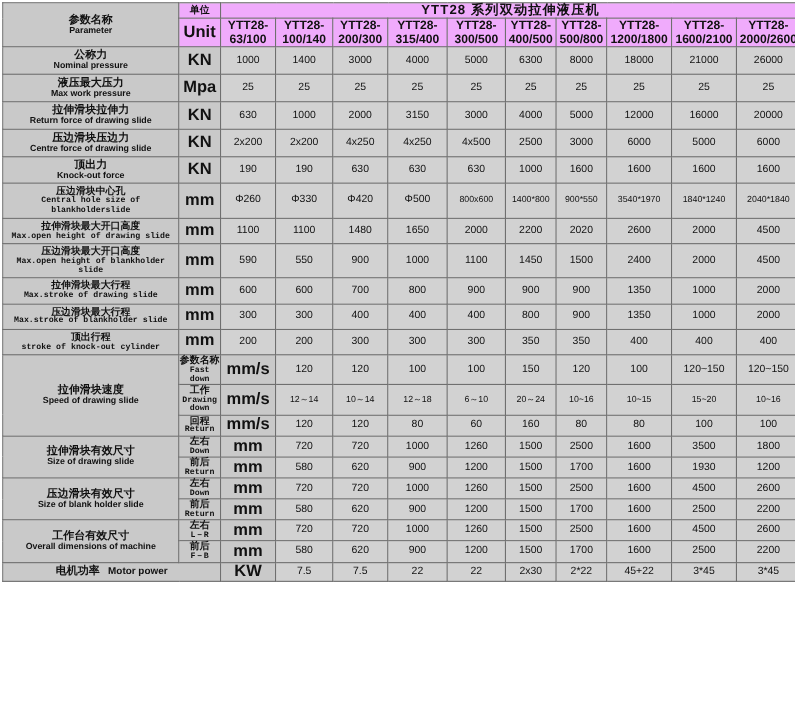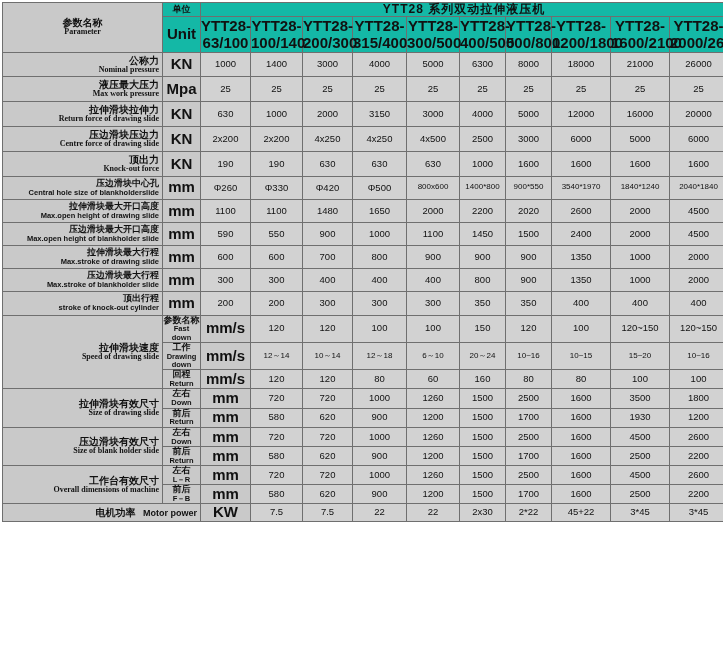--- a/index.html
+++ b/index.html
@@ -1,31 +1,31 @@
 <!DOCTYPE html>
 <html><head>
 <meta charset="utf-8">
 <style>
   html,body{margin:0;padding:0;background:#ffffff;}
   body{font-family:"Liberation Sans","DejaVu Sans",sans-serif;}
   #sheet{width:723px;height:650px;position:relative;overflow:hidden;}
   table{border-collapse:collapse;table-layout:fixed;width:719px;margin:2px;}
   td,th{border:1px solid #6f6f6f;padding:0;text-align:center;vertical-align:middle;
         font-size:9px;line-height:1.1;color:#111;background:#cfcfcf;}
-  .hdr{background:#14b8a6;font-weight:bold;}
+  .hdr{background:#f0abfc;font-weight:bold;}
   .title{font-size:12px;font-weight:bold;letter-spacing:1px;}
   .param{background:#c9c9c9;font-weight:bold;}
-  .pname{padding:2px 3px;text-align:right;}
+  .pname{padding:2px 3px;}
   .cn{font-size:10px;font-weight:bold;display:block;}
-  .en{font-size:8px;display:block;font-family:Liberation Serif, serif;}
+  .en{font-size:8px;display:block;}
   .cn-sm{font-size:9px;font-weight:bold;display:block;}
-  .en-sm{font-size:7.5px;display:block;}
+  .en-sm{font-size:7.5px;display:block;font-family:Liberation Mono, monospace;}
   .unit{font-size:15px;}
   .val{background:#d2d2d2;font-size:9.5px;}
-  .colh{font-size:15px;font-weight:bold;line-height:1.15;}
+  .colh{font-size:11px;font-weight:bold;line-height:1.15;}
   .narrow{font-size:8px;}
 </style>
 </head>
 <body>
 
 <div id="sheet">
 <table>
   <colgroup>
     <col style="width:160px">
     <col style="width:38px">

